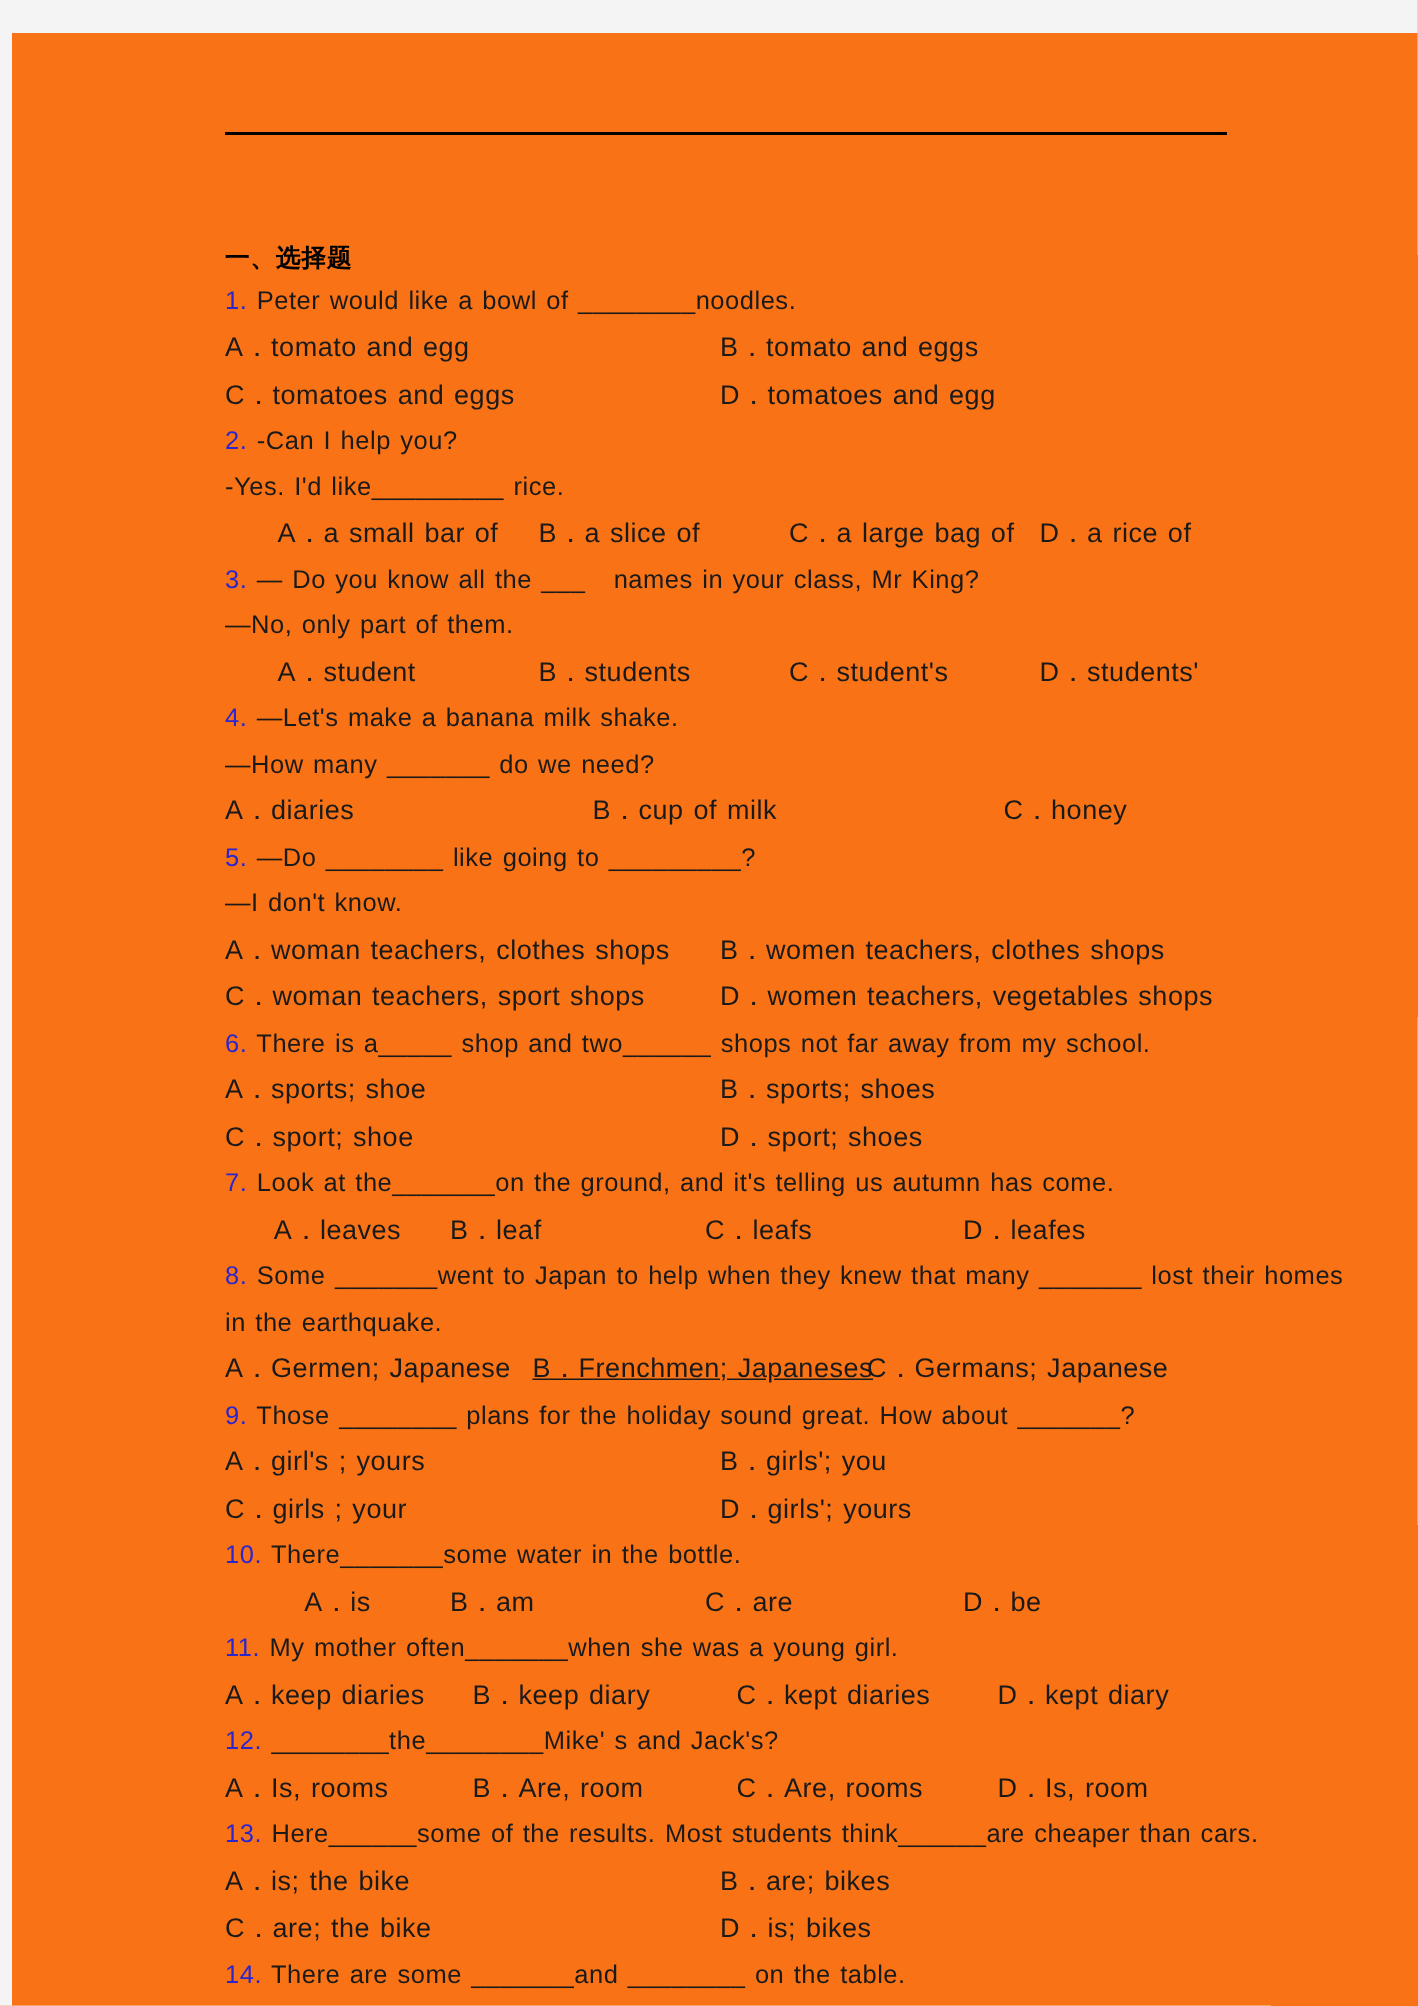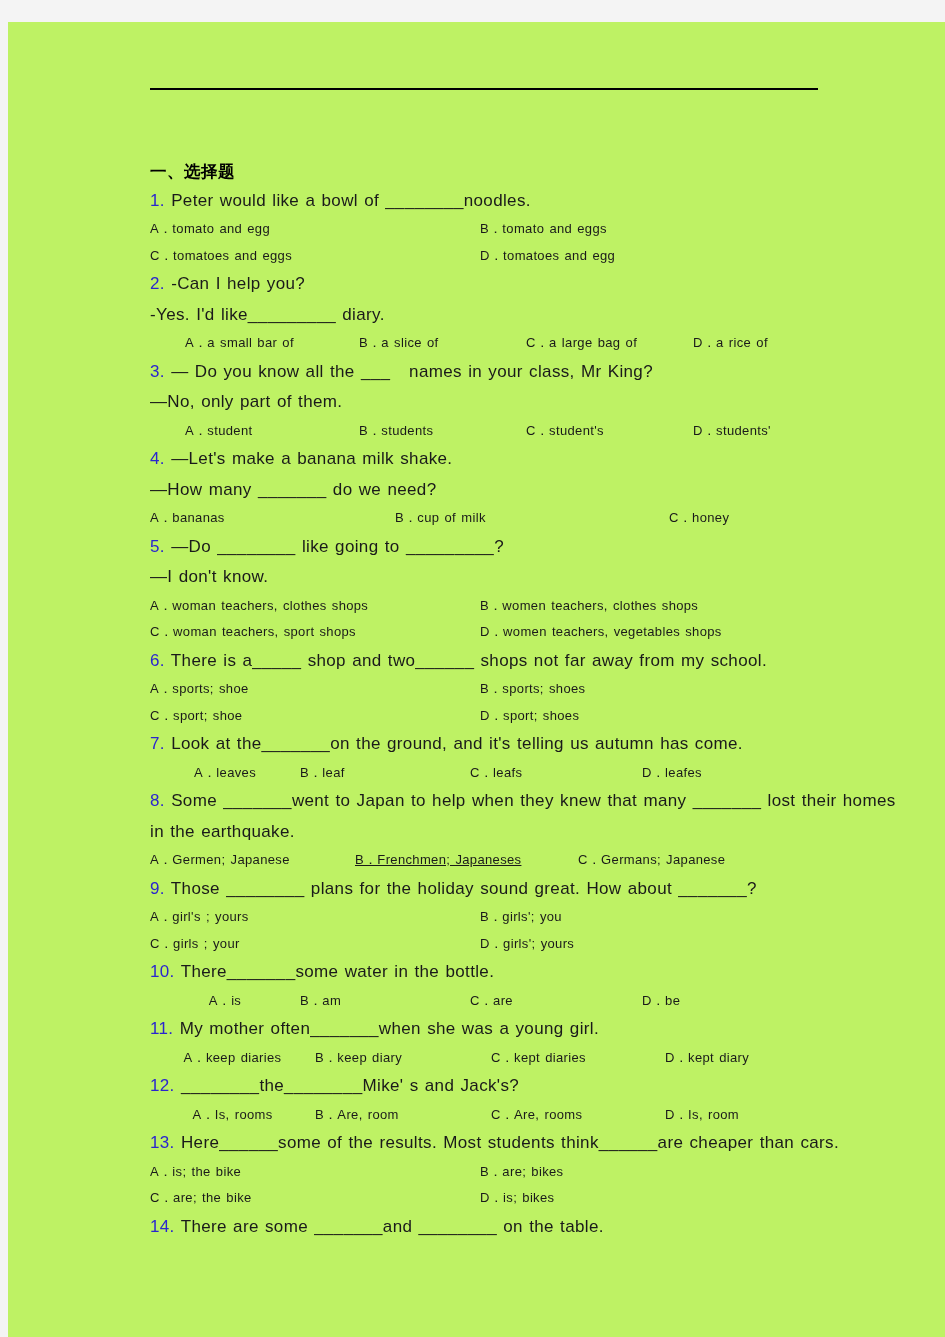--- a/index.html
+++ b/index.html
@@ -13,21 +13,21 @@
     height: 1337px;
     font-family: "Liberation Sans", "DejaVu Sans", sans-serif;
     -webkit-font-smoothing: antialiased;
   }
   .page {
     position: absolute;
     left: 8px;
     top: 22px;
     width: 937px;
     height: 1315px;
-    background: #bef264;
+    background: #f97316;
     overflow: hidden;
   }
   .top-rule {
     position: absolute;
     left: 142px;
     top: 66px;
     width: 668px;
     height: 0;
     border-top: 2px solid #000000;
   }
@@ -56,21 +56,21 @@
     word-spacing: 1.2px;
   }
   .qnum {
     color: #2a25cf;
   }
   .qtext {
     color: #1a1a1a;
   }
   
   .opts {
-    font-size: 13px;
+    font-size: 18px;
     color: #1a1a1a;
     line-height: 1.0;
     margin: 0 0 13.5px 0;
     display: flex;
     letter-spacing: 0.35px;
     word-spacing: 1.2px;
   }
   .opts .op {
     white-space: pre;
   }
@@ -89,21 +89,21 @@
 
   .cols-3b .op:nth-child(1) { width: 205px; }
   .cols-3b .op:nth-child(2) { width: 223px; text-decoration: underline; }
   .cols-3b .op:nth-child(3) { width: 250px; }
 
   .cols-4w .op:nth-child(1) { width: 150px; text-align: center; }
   .cols-4w .op:nth-child(2) { width: 170px; }
   .cols-4w .op:nth-child(3) { width: 172px; }
   .cols-4w .op:nth-child(4) { width: 170px; }
 
-  .cols-4n .op:nth-child(1) { width: 165px; text-align: center; }
+  .cols-4n .op:nth-child(1) { width: 165px; }
   .cols-4n .op:nth-child(2) { width: 176px; }
   .cols-4n .op:nth-child(3) { width: 174px; }
   .cols-4n .op:nth-child(4) { width: 160px; }
 </style>
 </head>
 <body>
 
 <div class="page">
 
   <div class="top-rule"></div>
@@ -114,39 +114,39 @@
         <div class="qline"><span class="qnum">1.</span> <span class="qtext">Peter would like a bowl of ________noodles.</span></div>
         <div class="opts cols-2">
           <span class="op">A．tomato and egg</span>
           <span class="op">B．tomato and eggs</span>
         </div>
         <div class="opts cols-2">
           <span class="op">C．tomatoes and eggs</span>
           <span class="op">D．tomatoes and egg</span>
         </div>
         <div class="qline"><span class="qnum">2.</span> <span class="qtext">-Can I help you?</span></div>
-        <div class="qline"><span class="qtext">-Yes. I'd like_________ diary.</span></div>
+        <div class="qline"><span class="qtext">-Yes. I'd like_________ rice.</span></div>
         <div class="opts cols-4">
           <span class="op">A．a small bar of</span>
           <span class="op">B．a slice of</span>
           <span class="op">C．a large bag of</span>
           <span class="op">D．a rice of</span>
         </div>
         <div class="qline"><span class="qnum">3.</span> <span class="qtext">— Do you know all the ___   names in your class, Mr King?</span></div>
         <div class="qline"><span class="qtext">—No, only part of them.</span></div>
         <div class="opts cols-4">
           <span class="op">A．student</span>
           <span class="op">B．students</span>
           <span class="op">C．student's</span>
           <span class="op">D．students'</span>
         </div>
         <div class="qline"><span class="qnum">4.</span> <span class="qtext">—Let's make a banana milk shake.</span></div>
         <div class="qline"><span class="qtext">—How many _______ do we need?</span></div>
         <div class="opts cols-3">
-          <span class="op">A．bananas</span>
+          <span class="op">A．diaries</span>
           <span class="op">B．cup of milk</span>
           <span class="op">C．honey</span>
         </div>
         <div class="qline"><span class="qnum">5.</span> <span class="qtext">—Do ________ like going to _________?</span></div>
         <div class="qline"><span class="qtext">—I don't know.</span></div>
         <div class="opts cols-2">
           <span class="op">A．woman teachers, clothes shops</span>
           <span class="op">B．women teachers, clothes shops</span>
         </div>
         <div class="opts cols-2">

